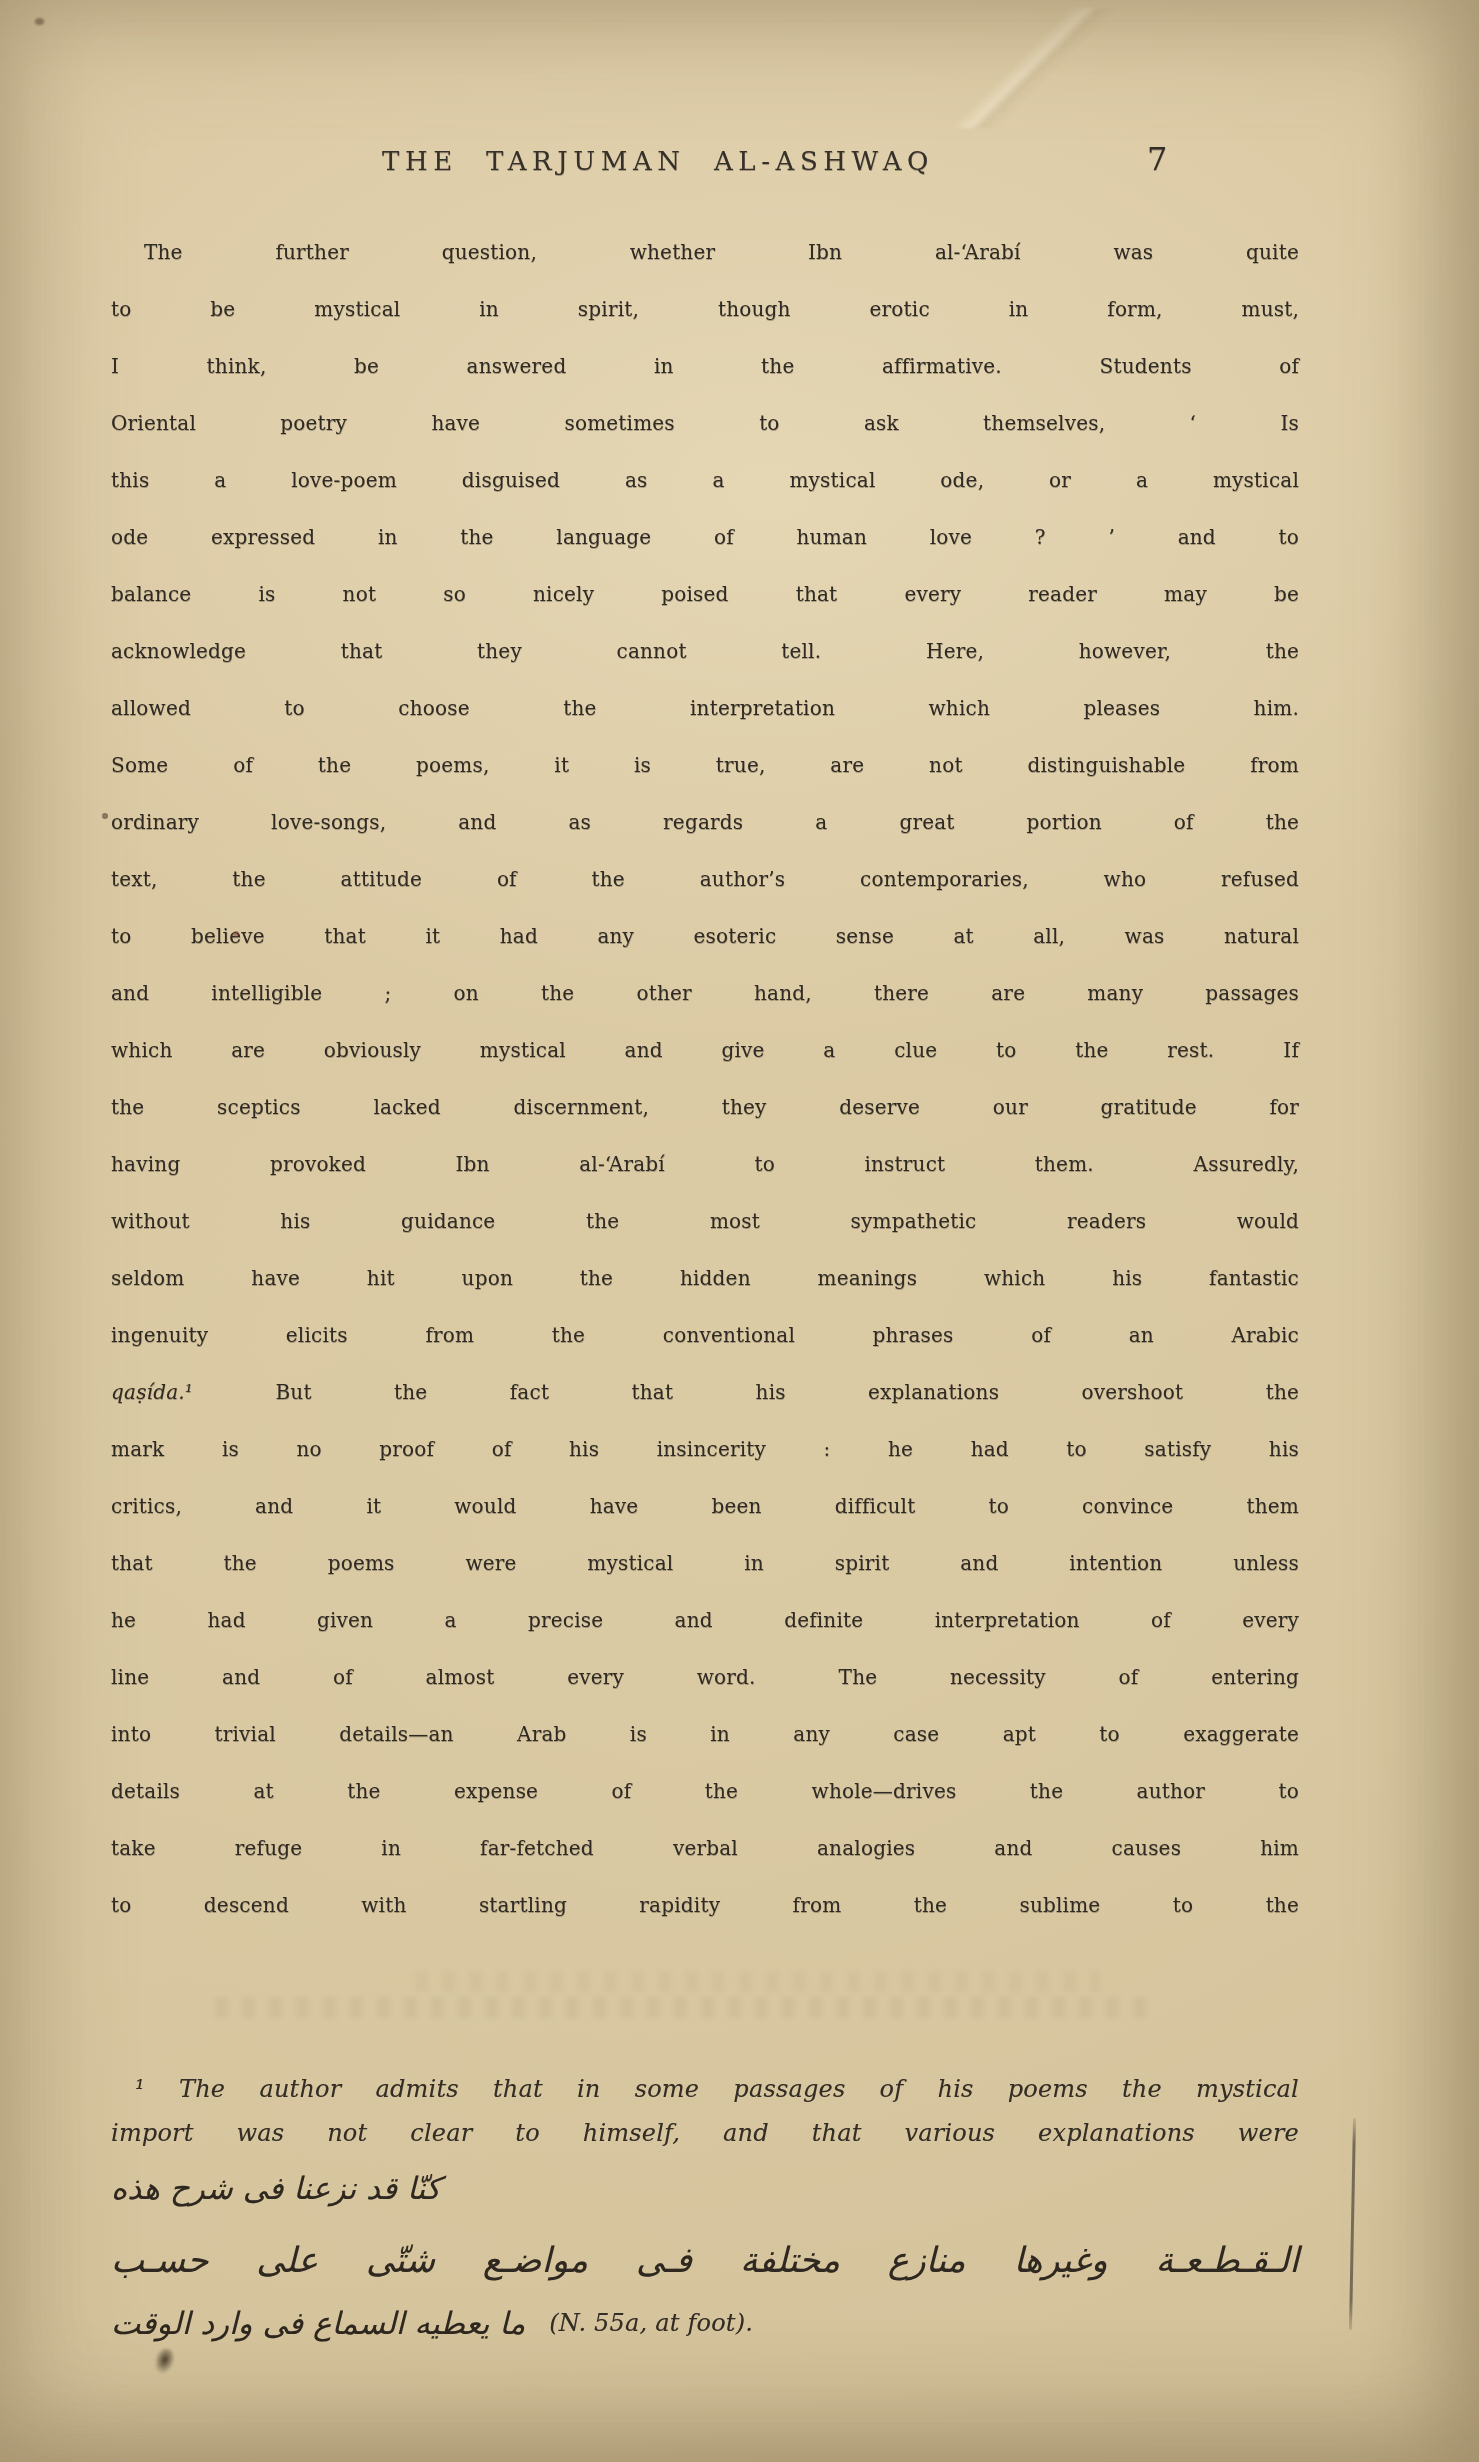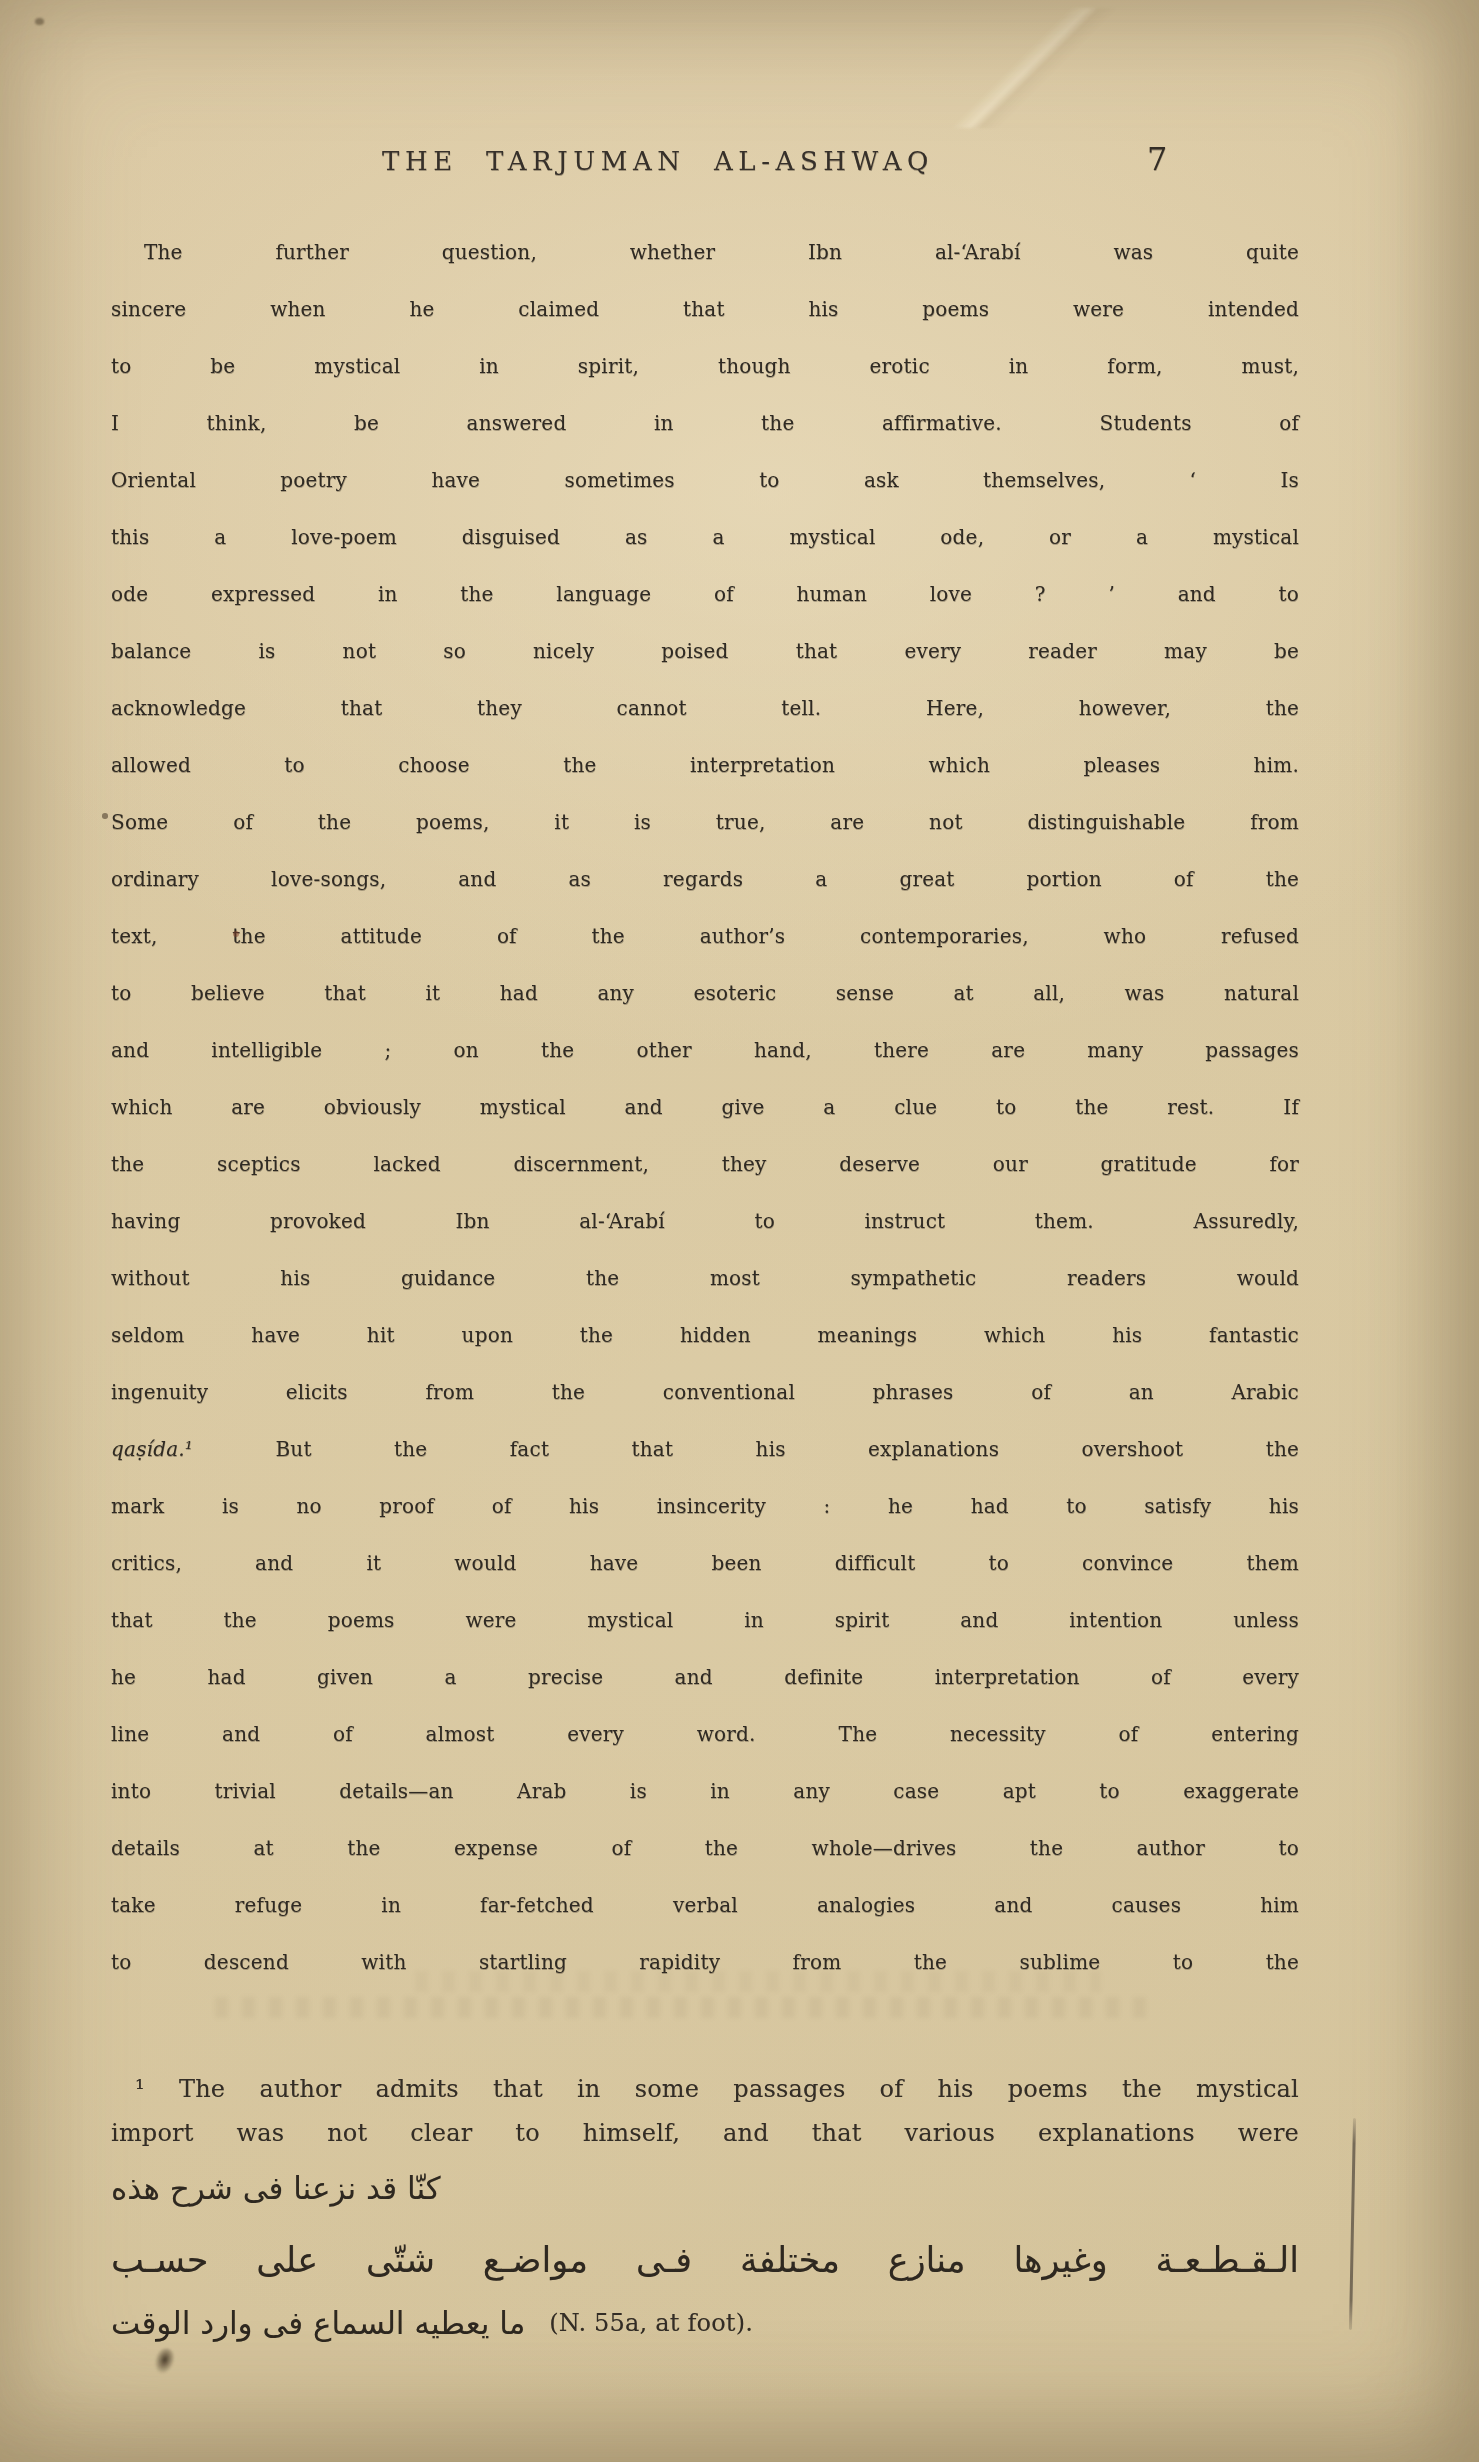--- a/index.html
+++ b/index.html
@@ -45,21 +45,21 @@
     height:57px;line-height:57px;
     text-align:justify;text-align-last:justify;
   }
   .lines-a .bodyline:first-child{text-indent:33px;}
   .italic{font-style:italic;}
   .footnote{
     position:absolute;left:111px;top:2067px;width:1188px;
     font-size:24px;color:#332d26;letter-spacing:0.2px;
     text-shadow:0.2px 0.4px 0.6px rgba(46,38,28,.32);
   }
-  .fnline{height:44px;line-height:44px;text-align:justify;text-align-last:justify;}
+  .fnline{height:44px;line-height:44px;text-align:justify;text-align-last:justify;font-style:italic;}
   .fn-indent{text-indent:24px;}
   .fn-mixed{
     height:65px;display:flex;justify-content:space-between;align-items:center;
     text-align:left;text-align-last:auto;
   }
   .fn-ar{font-family:"DejaVu Sans", sans-serif;font-size:31px;color:#2e2820;}
   .ar-full{
     height:81px;line-height:81px;direction:rtl;
     font-family:"DejaVu Sans", sans-serif;font-size:35px;color:#2e2820;
     text-align:justify;text-align-last:justify;word-spacing:.25em;
@@ -93,21 +93,20 @@
 
 <div class="page">
 
   <div class="head-title">THE TARJUMAN AL-ASHWAQ</div>
 
   <div class="page-num">7</div>
 
   <div class="body-text">
     <div class="lines-a">
         <div class="bodyline">The further question, whether Ibn al-‘Arabí was quite</div>
-        <div class="bodyline">sincere when he claimed that his poems were intended</div>
         <div class="bodyline">to be mystical in spirit, though erotic in form, must,</div>
         <div class="bodyline">I think, be answered in the affirmative.  Students of</div>
         <div class="bodyline">Oriental poetry have sometimes to ask themselves, ‘ Is</div>
         <div class="bodyline">this a love-poem disguised as a mystical ode, or a mystical</div>
         <div class="bodyline">ode expressed in the language of human love ? ’ and to</div>
         <div class="bodyline">balance is not so nicely poised that every reader may be</div>
         <div class="bodyline">acknowledge that they cannot tell.  Here, however, the</div>
         <div class="bodyline">allowed to choose the interpretation which pleases him.</div>
         <div class="bodyline">Some of the poems, it is true, are not distinguishable from</div>
         <div class="bodyline">ordinary love-songs, and as regards a great portion of the</div>

